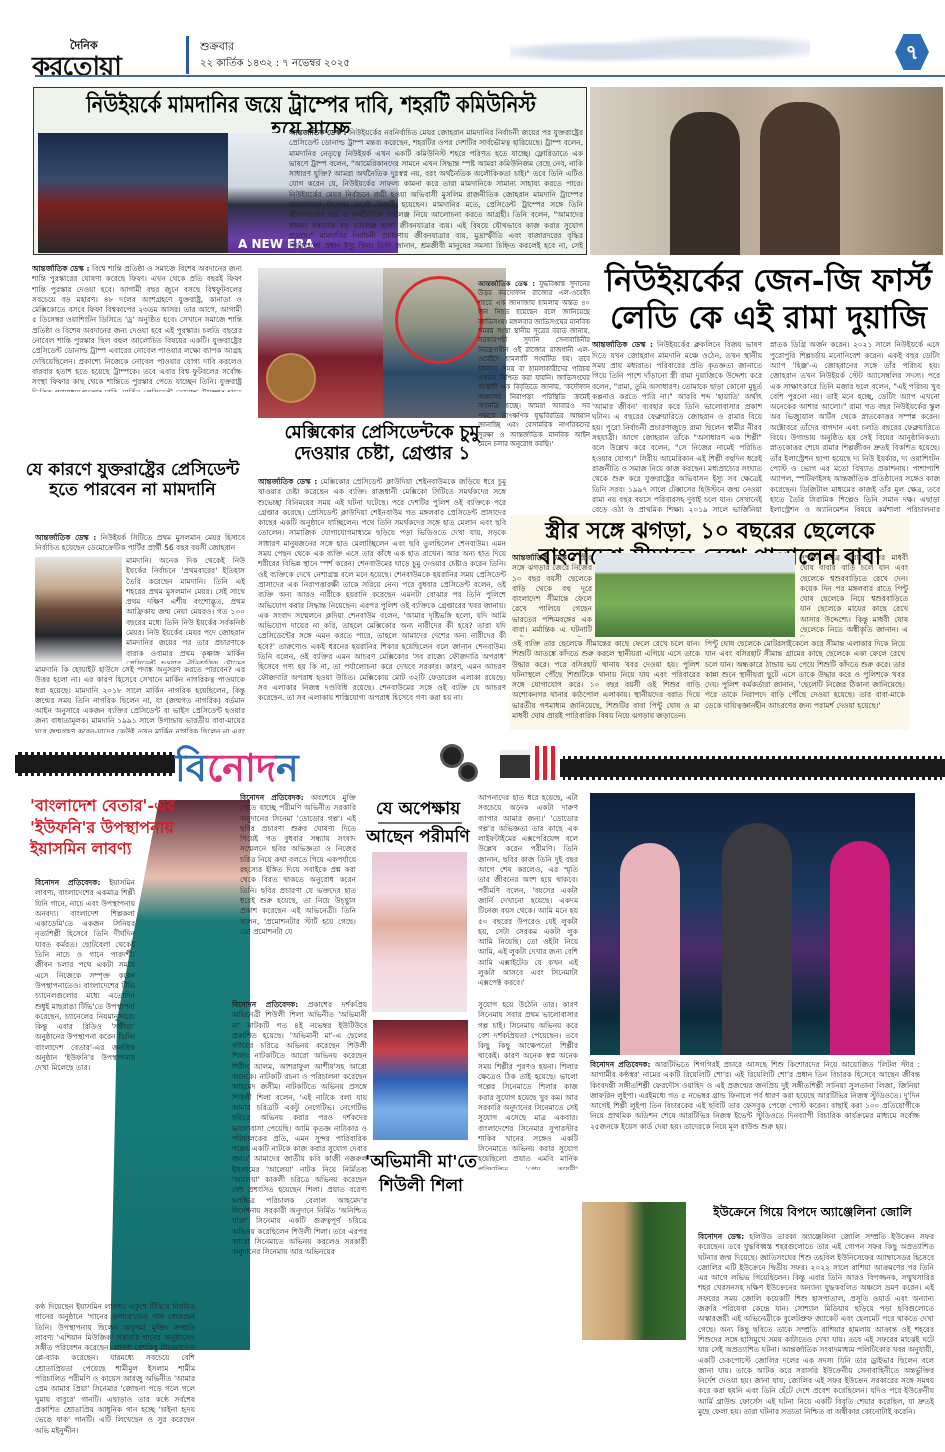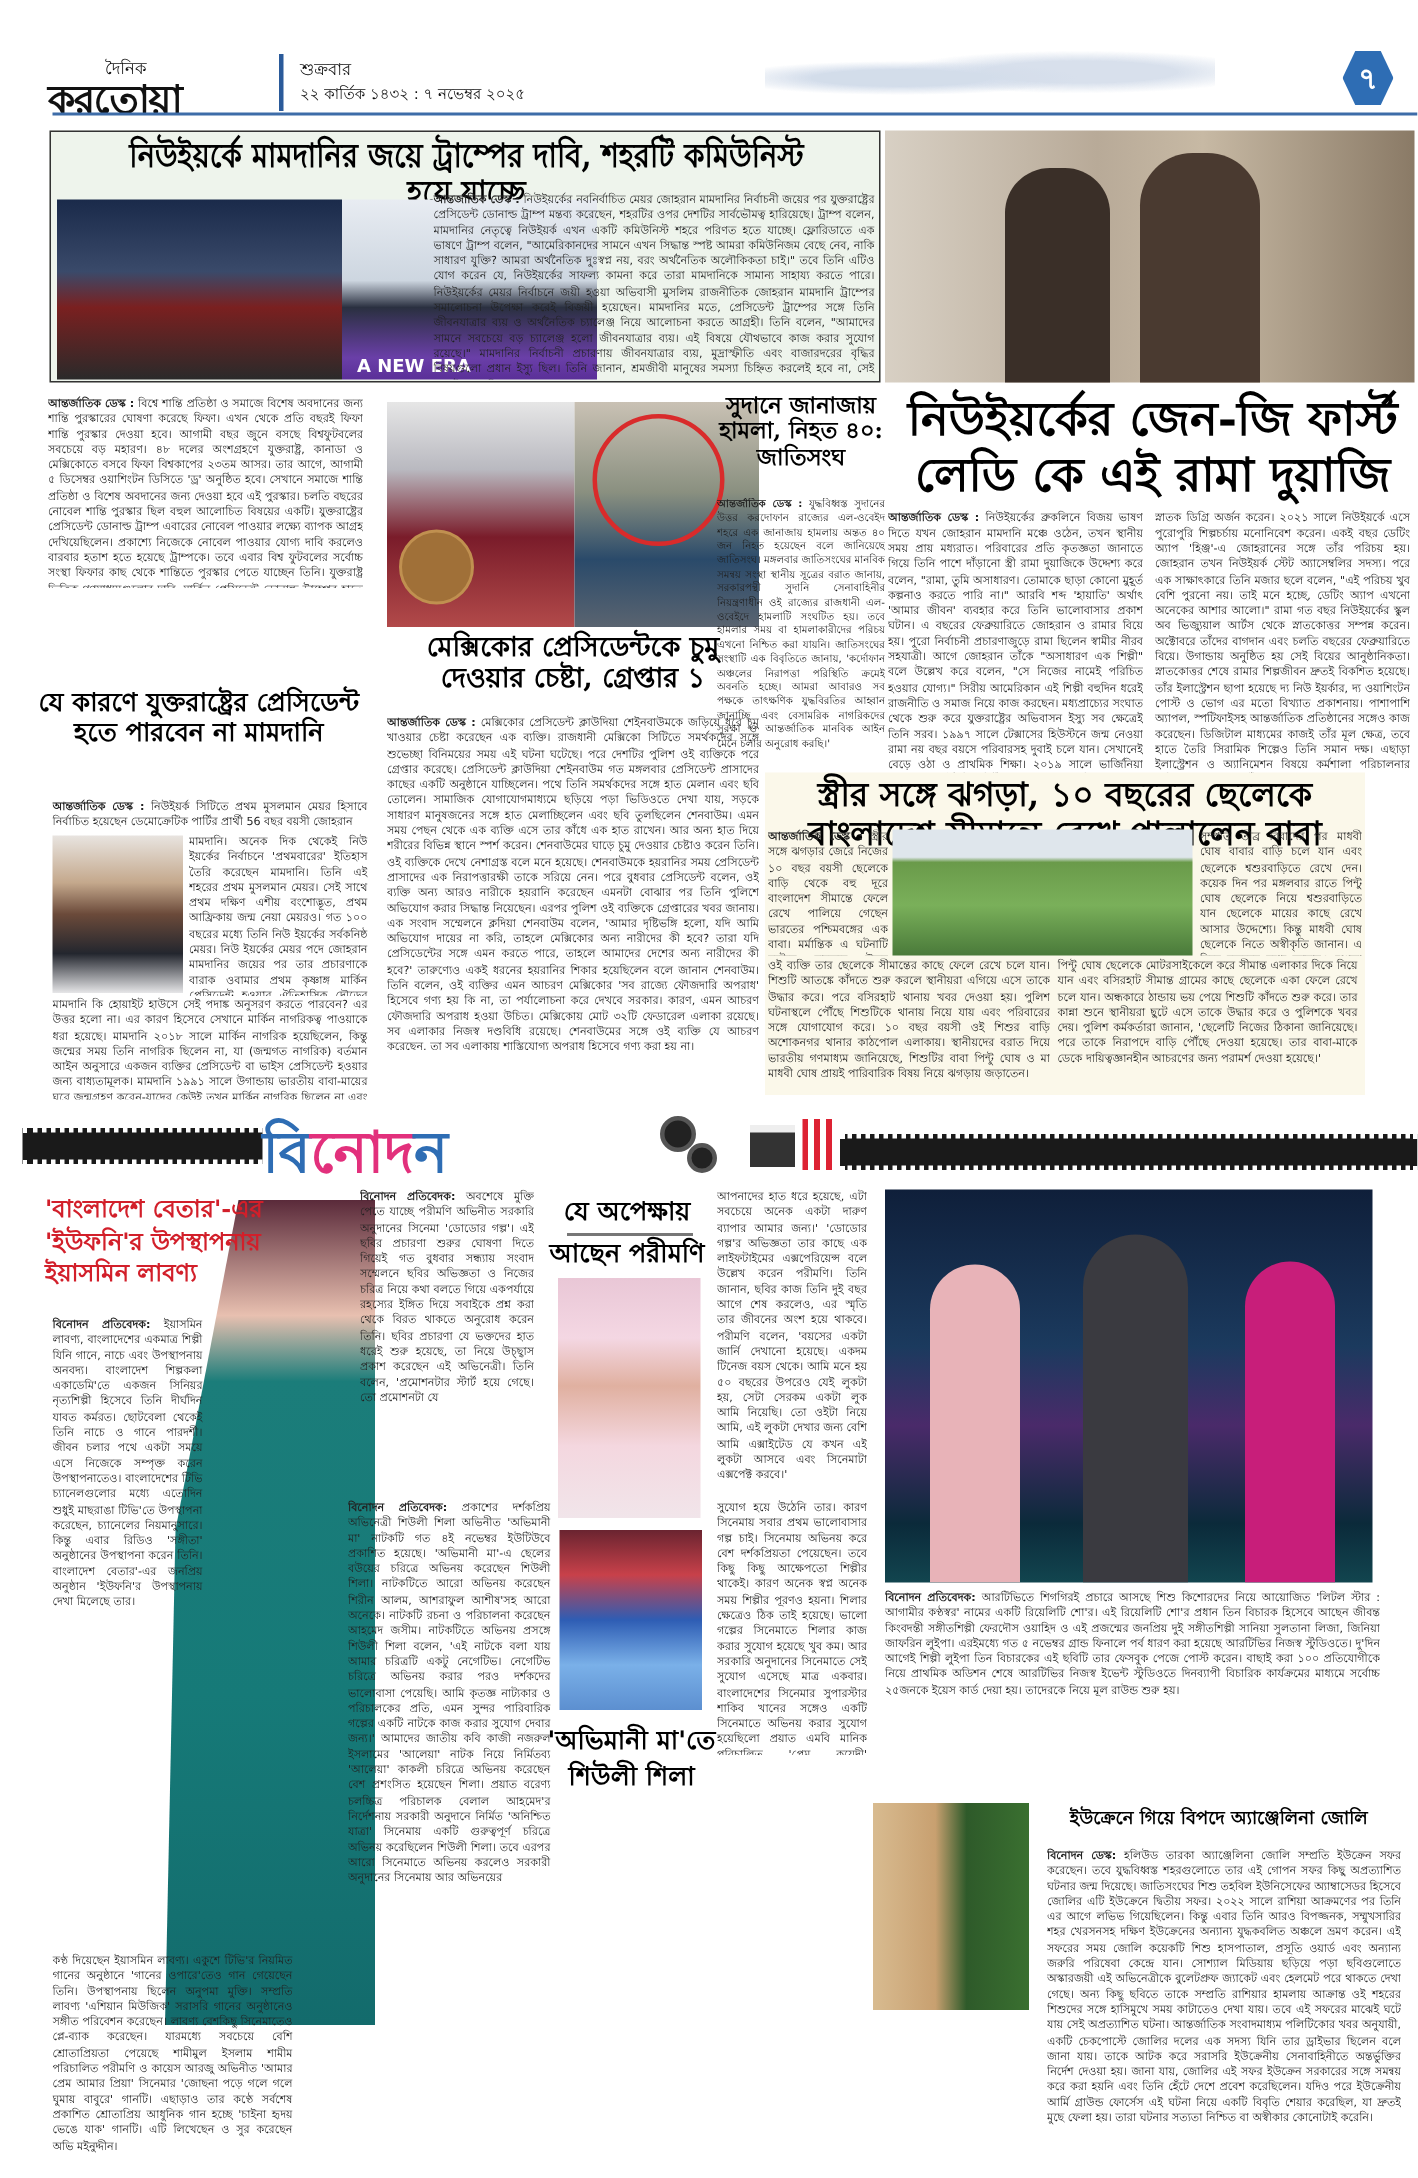--- a/index.html
+++ b/index.html
@@ -5,21 +5,21 @@
 *{box-sizing:border-box;margin:0;padding:0}
 html,body{width:945px;height:1452px;background:#fff;overflow:hidden}
 body{position:relative;font-family:"DejaVu Sans",sans-serif;color:#111}
 .abs{position:absolute}
 .hl{font-family:"DejaVu Serif",serif;font-weight:bold;color:#000;text-align:center;line-height:1.15}
 .body{font-size:7.4px;line-height:10.3px;text-align:justify;color:#222;overflow:hidden}
 .body b{font-weight:bold}
 .ph{position:absolute;overflow:hidden}
 
 #masthead{left:0;top:0;width:945px;height:78px}
-.mh-sub{left:70px;top:37px;font-size:11px;font-weight:normal}
+.mh-sub{left:70px;top:37px;font-size:11px;font-weight:bold}
 .mh-name{left:32px;top:46px;font-size:26px;font-weight:900;font-family:"DejaVu Serif",serif;letter-spacing:-1px}
 .mh-bar{left:186px;top:36px;width:3px;height:38px;background:#2a5a9a}
 .mh-day{left:200px;top:38px;font-size:11px}
 .mh-date{left:200px;top:55px;font-size:10px}
 .mh-line{left:35px;top:75px;width:910px;height:2px;background:#3d6ca8}
 .worldmap{left:510px;top:32px;width:300px;height:40px;background:radial-gradient(ellipse at 30% 50%,#c9d5e6 0 20%,transparent 40%),radial-gradient(ellipse at 70% 40%,#cfd9e8 0 22%,transparent 42%);opacity:.8}
 .sect-title{left:652px;top:34px;font-size:28px;font-weight:bold;color:#2e6db4;font-family:"DejaVu Serif",serif}
 .page-num{left:895px;top:34px;width:34px;height:36px;background:#2e6db4;clip-path:polygon(25% 0,75% 0,100% 50%,75% 100%,25% 100%,0 50%);color:#fff;font-weight:bold;font-size:20px;text-align:center;line-height:36px}
 
 #lead{left:33px;top:87px;width:554px;height:168px;border:1.5px solid #333;background:#eef4ec}
@@ -132,21 +132,20 @@
 <div id="mex-img" class="abs">
   <div class="a"></div>
   <div class="seal"></div>
   <div class="b"></div>
   <div class="circle"></div>
 </div>
 <div id="mex-hl" class="abs hl">মেক্সিকোর প্রেসিডেন্টকে চুমু দেওয়ার চেষ্টা, গ্রেপ্তার ১</div>
 <div id="mex-body" class="abs body"><b>আন্তর্জাতিক ডেস্ক :</b> <span>মেক্সিকোর প্রেসিডেন্ট ক্লাউদিয়া শেইনবাউমকে জড়িয়ে ধরে চুমু খাওয়ার চেষ্টা করেছেন এক ব্যক্তি। রাজধানী মেক্সিকো সিটিতে সমর্থকদের সঙ্গে শুভেচ্ছা বিনিময়ের সময় এই ঘটনা ঘটেছে। পরে দেশটির পুলিশ ওই ব্যক্তিকে পরে গ্রেপ্তার করেছে। প্রেসিডেন্ট ক্লাউদিয়া শেইনবাউম গত মঙ্গলবার প্রেসিডেন্ট প্রাসাদের কাছের একটি অনুষ্ঠানে যাচ্ছিলেন। পথে তিনি সমর্থকদের সঙ্গে হাত মেলান এবং ছবি তোলেন। সামাজিক যোগাযোগমাধ্যমে ছড়িয়ে পড়া ভিডিওতে দেখা যায়, সড়কে সাধারণ মানুষজনের সঙ্গে হাত মেলাচ্ছিলেন এবং ছবি তুলছিলেন শেনবাউম। এমন সময় পেছন থেকে এক ব্যক্তি এসে তার কাঁধে এক হাত রাখেন। আর অন্য হাত দিয়ে শরীরের বিভিন্ন স্থানে স্পর্শ করেন। শেনবাউমের ঘাড়ে চুমু দেওয়ার চেষ্টাও করেন তিনি। ওই ব্যক্তিকে দেখে নেশাগ্রস্ত বলে মনে হয়েছে। শেনবাউমকে হয়রানির সময় প্রেসিডেন্ট প্রাসাদের এক নিরাপত্তারক্ষী তাকে সরিয়ে নেন। পরে বুধবার প্রেসিডেন্ট বলেন, ওই ব্যক্তি অন্য আরও নারীকে হয়রানি করেছেন এমনটা বোঝার পর তিনি পুলিশে অভিযোগ করার সিদ্ধান্ত নিয়েছেন। এরপর পুলিশ ওই ব্যক্তিকে গ্রেপ্তারের খবর জানায়। এক সংবাদ সম্মেলনে ক্লদিয়া শেনবাউম বলেন, 'আমার দৃষ্টিভঙ্গি হলো, যদি আমি অভিযোগ দায়ের না করি, তাহলে মেক্সিকোর অন্য নারীদের কী হবে? তারা যদি প্রেসিডেন্টের সঙ্গে এমন করতে পারে, তাহলে আমাদের দেশের অন্য নারীদের কী হবে?' তারুণ্যেও একই ধরনের হয়রানির শিকার হয়েছিলেন বলে জানান শেনবাউম। তিনি বলেন, ওই ব্যক্তির এমন আচরণ মেক্সিকোর 'সব রাজ্যে ফৌজদারি অপরাধ' হিসেবে গণ্য হয় কি না, তা পর্যালোচনা করে দেখবে সরকার। কারণ, এমন আচরণ ফৌজদারি অপরাধ হওয়া উচিত। মেক্সিকোয় মোট ৩২টি ফেডারেল এলাকা রয়েছে। সব এলাকার নিজস্ব দণ্ডবিধি রয়েছে। শেনবাউমের সঙ্গে ওই ব্যক্তি যে আচরণ করেছেন, তা সব এলাকায় শাস্তিযোগ্য অপরাধ হিসেবে গণ্য করা হয় না।</span></div>
 
 <div id="sudan" class="abs">
-  <div class="hl">সুদানে জানাজায় হামলা, নিহত ৪০: জাতিসংঘ</div>
   <div class="body"><b>আন্তর্জাতিক ডেস্ক :</b> <span>যুদ্ধবিধ্বস্ত সুদানের উত্তর করদোফান রাজ্যের এল-ওবেইদ শহরে এক জানাজায় হামলায় অন্তত ৪০ জন নিহত হয়েছেন বলে জানিয়েছে জাতিসংঘ। মঙ্গলবার জাতিসংঘের মানবিক সমন্বয় সংস্থা স্থানীয় সূত্রের বরাত জানায়, সরকারপন্থী সুদানি সেনাবাহিনীর নিয়ন্ত্রণাধীন ওই রাজ্যের রাজধানী এল-ওবেইদে হামলাটি সংঘটিত হয়। তবে হামলার সময় বা হামলাকারীদের পরিচয় এখনো নিশ্চিত করা যায়নি। জাতিসংঘের সংস্থাটি এক বিবৃতিতে জানায়, 'কর্দোফান অঞ্চলের নিরাপত্তা পরিস্থিতি ক্রমেই অবনতি হচ্ছে। আমরা আবারও সব পক্ষকে তাৎক্ষণিক যুদ্ধবিরতির আহ্বান জানাচ্ছি এবং বেসামরিক নাগরিকদের সুরক্ষা ও আন্তর্জাতিক মানবিক আইন মেনে চলার অনুরোধ করছি।'</span></div>
 </div>
 
 <div id="jen" class="abs">
   <div class="hl">নিউইয়র্কের জেন-জি ফার্স্ট লেডি কে এই রামা দুয়াজি</div>
   <div class="cols">
     <div class="body"><b>আন্তর্জাতিক ডেস্ক :</b> <span>নিউইয়র্কের ব্রুকলিনে বিজয় ভাষণ দিতে যখন জোহরান মামদানি মঞ্চে ওঠেন, তখন স্থানীয় সময় প্রায় মধ্যরাত। পরিবারের প্রতি কৃতজ্ঞতা জানাতে গিয়ে তিনি পাশে দাঁড়ানো স্ত্রী রামা দুয়াজিকে উদ্দেশ্য করে বলেন, "রামা, তুমি অসাধারণ। তোমাকে ছাড়া কোনো মুহূর্ত কল্পনাও করতে পারি না।" আরবি শব্দ 'হায়াতি' অর্থাৎ 'আমার জীবন' ব্যবহার করে তিনি ভালোবাসার প্রকাশ ঘটান। এ বছরের ফেব্রুয়ারিতে জোহরান ও রামার বিয়ে হয়। পুরো নির্বাচনী প্রচারণাজুড়ে রামা ছিলেন স্বামীর নীরব সহযাত্রী। আগে জোহরান তাঁকে "অসাধারণ এক শিল্পী" বলে উল্লেখ করে বলেন, "সে নিজের নামেই পরিচিত হওয়ার যোগ্য।" সিরীয় আমেরিকান এই শিল্পী বহুদিন ধরেই রাজনীতি ও সমাজ নিয়ে কাজ করছেন। মধ্যপ্রাচ্যের সংঘাত থেকে শুরু করে যুক্তরাষ্ট্রের অভিবাসন ইস্যু সব ক্ষেত্রেই তিনি সরব। ১৯৯৭ সালে টেক্সাসের হিউস্টনে জন্ম নেওয়া রামা নয় বছর বয়সে পরিবারসহ দুবাই চলে যান। সেখানেই বেড়ে ওঠা ও প্রাথমিক শিক্ষা। ২০১৯ সালে ভার্জিনিয়া কমনওয়েলথ ইউনিভার্সিটি থেকে যোগাযোগ বিষয়ে</span></div>
     <div class="body">স্নাতক ডিগ্রি অর্জন করেন। ২০২১ সালে নিউইয়র্কে এসে পুরোপুরি শিল্পচর্চায় মনোনিবেশ করেন। একই বছর ডেটিং অ্যাপ 'হিঞ্জ'-এ জোহরানের সঙ্গে তাঁর পরিচয় হয়। জোহরান তখন নিউইয়র্ক স্টেট অ্যাসেম্বলির সদস্য। পরে এক সাক্ষাৎকারে তিনি মজার ছলে বলেন, "এই পরিচয় খুব বেশি পুরনো নয়। তাই মনে হচ্ছে, ডেটিং অ্যাপ এখনো অনেকের আশার আলো।" রামা গত বছর নিউইয়র্কের স্কুল অব ভিজ্যুয়াল আর্টস থেকে স্নাতকোত্তর সম্পন্ন করেন। অক্টোবরে তাঁদের বাগদান এবং চলতি বছরের ফেব্রুয়ারিতে বিয়ে। উগান্ডায় অনুষ্ঠিত হয় সেই বিয়ের আনুষ্ঠানিকতা। স্নাতকোত্তর শেষে রামার শিল্পজীবন দ্রুতই বিকশিত হয়েছে। তাঁর ইলাস্ট্রেশন ছাপা হয়েছে দ্য নিউ ইয়র্কার, দ্য ওয়াশিংটন পোস্ট ও ভোগ এর মতো বিখ্যাত প্রকাশনায়। পাশাপাশি অ্যাপল, স্পটিফাইসহ আন্তর্জাতিক প্রতিষ্ঠানের সঙ্গেও কাজ করেছেন। ডিজিটাল মাধ্যমের কাজই তাঁর মূল ক্ষেত্র, তবে হাতে তৈরি সিরামিক শিল্পেও তিনি সমান দক্ষ। এছাড়া ইলাস্ট্রেশন ও অ্যানিমেশন বিষয়ে কর্মশালা পরিচালনার অভিজ্ঞতাও রয়েছে তাঁর।</div>
   </div>
 </div>

